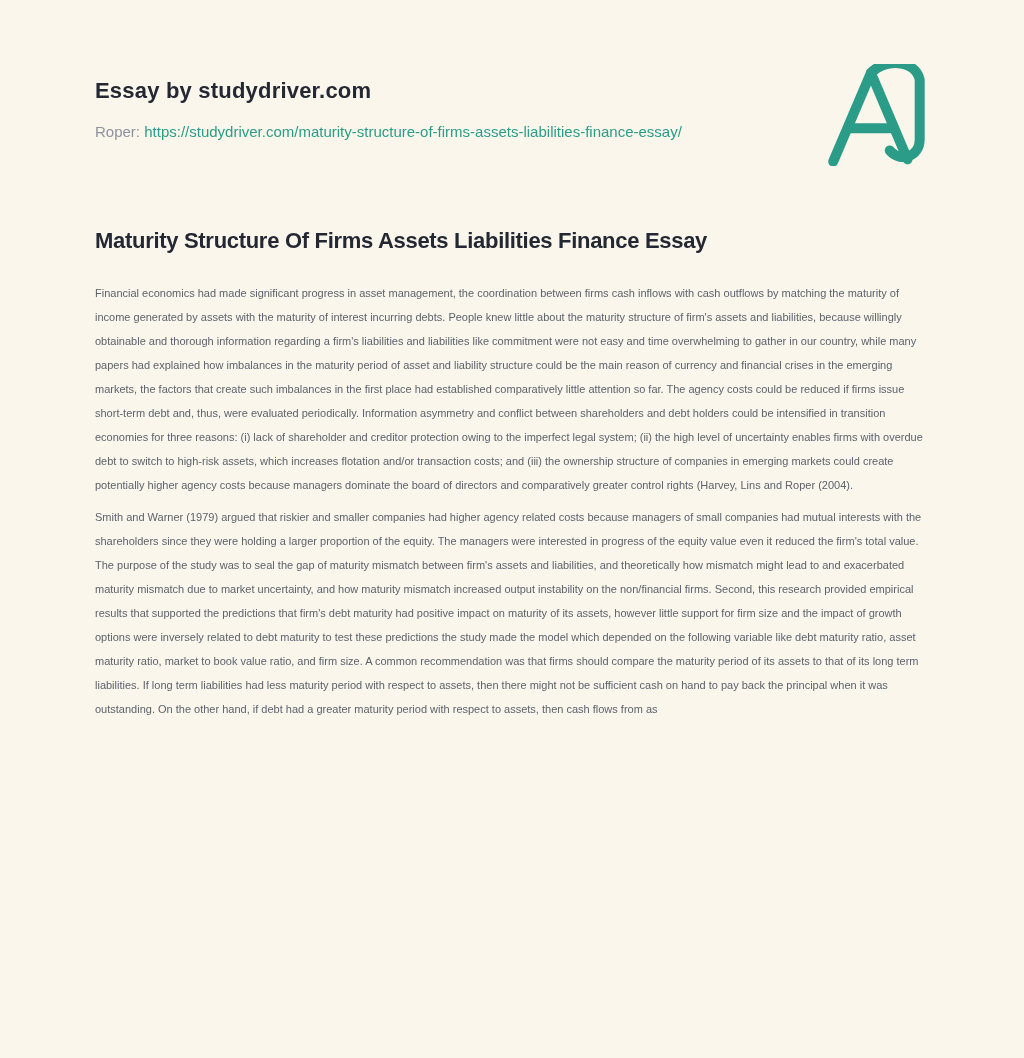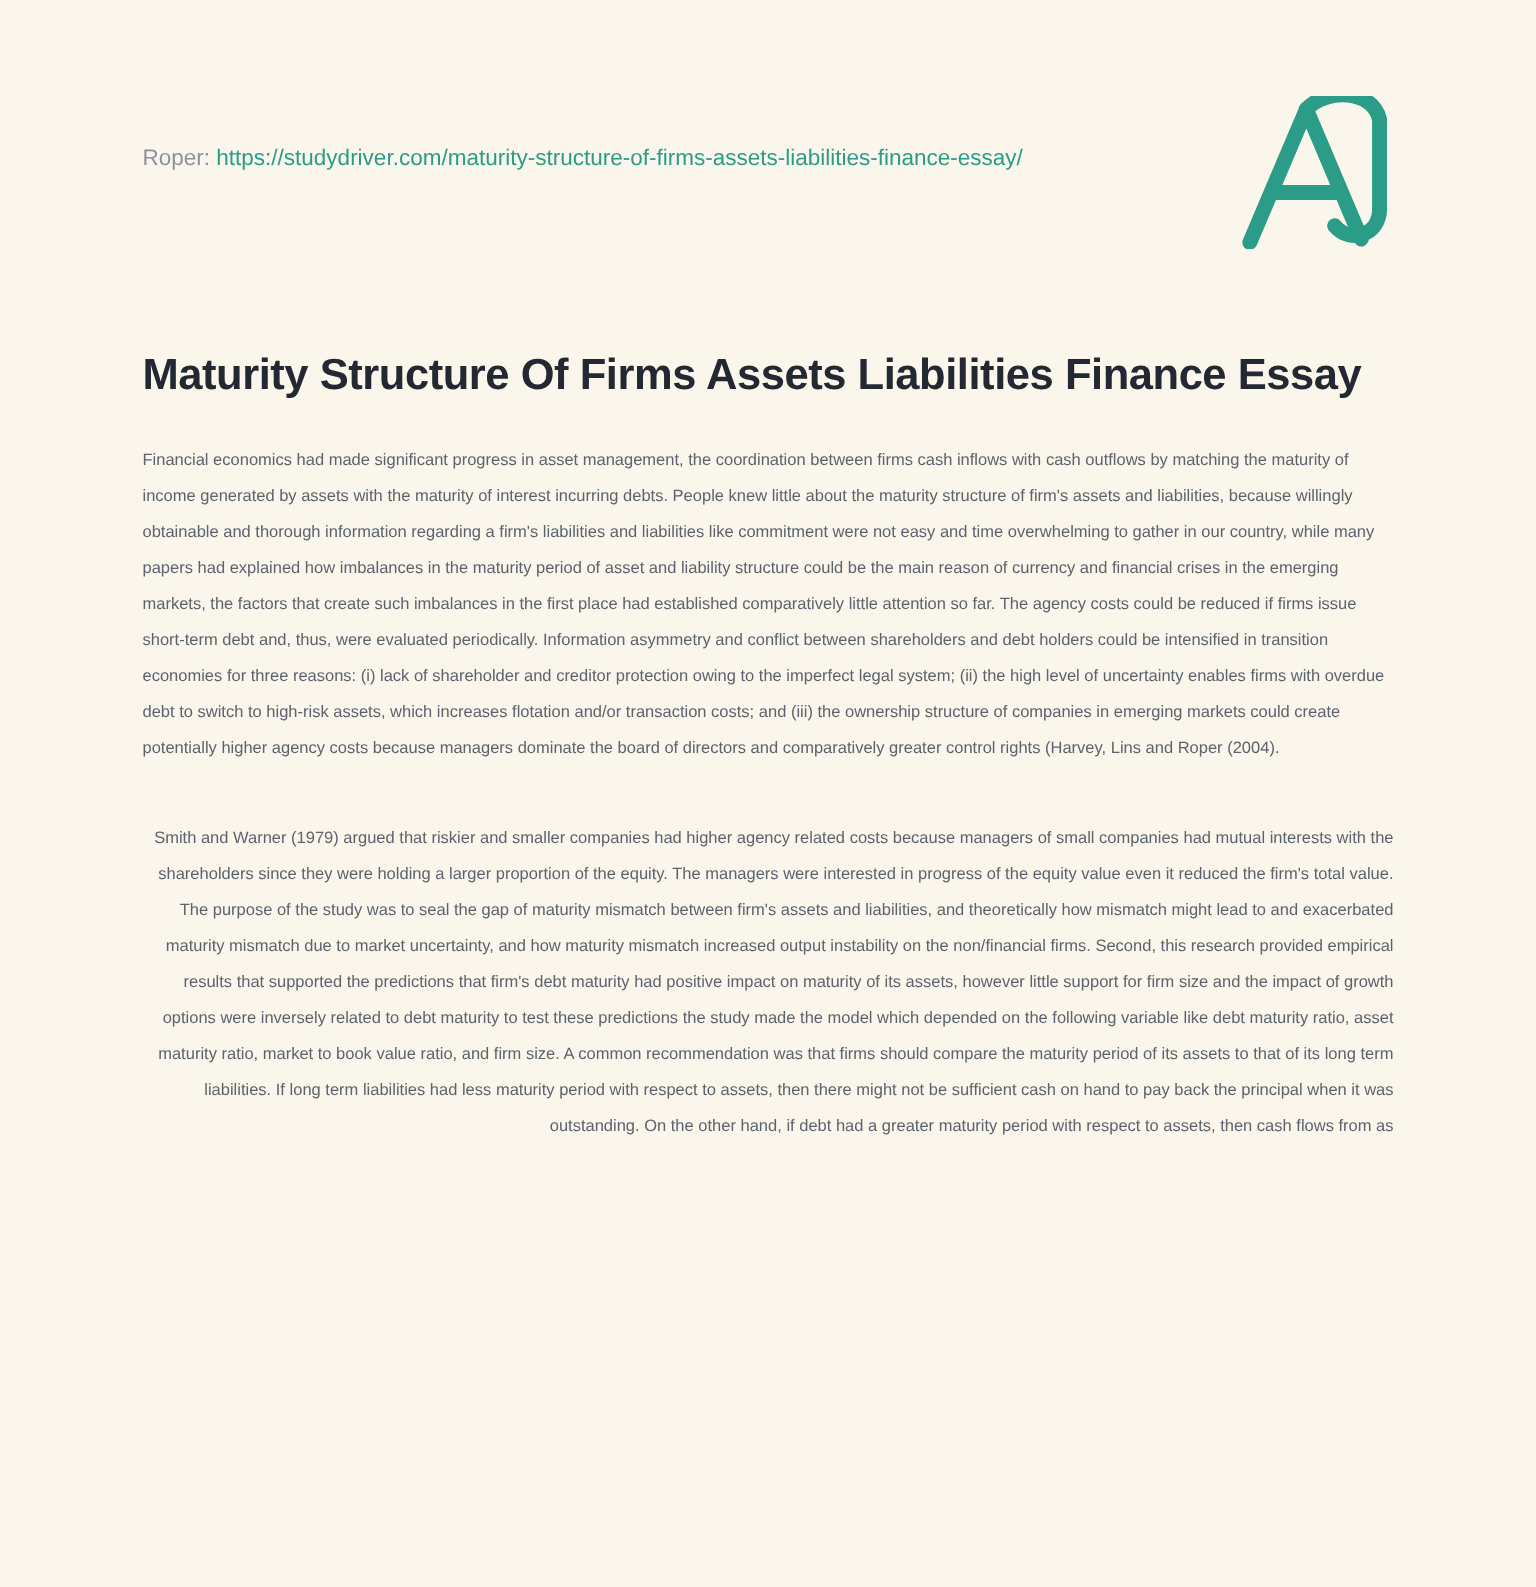--- a/index.html
+++ b/index.html
@@ -36,42 +36,43 @@
   }
   .logo {
     position: absolute;
     top: 64px;
     right: 86px;
     width: 112px;
     height: 102px;
   }
   .logo svg { width: 100%; height: 100%; display: block; }
   .title {
-    margin-top: 115px;
-    font-size: 29px;
+    margin-top: 84px;
+    font-size: 22px;
     font-weight: 700;
     line-height: 1.28;
     letter-spacing: -0.3px;
     color: var(--ink, #232833);
     max-width: 840px;
   }
   .body-text {
     margin-top: 26px;
     font-size: 11px;
     line-height: 24px;
     color: var(--body, #5c636c);
     max-width: 840px;
   }
-  .body-text p + p { margin-top: 36px; text-align: right; }
+  .body-text p + p { margin-top: 8px; }
 </style>
 </head>
 <body>
 
 <div class="page">
 
+  <div class="byline">Essay by studydriver.com</div>
 
   <p class="source"><span>Roper:</span> <a href="#" title="https://studydriver.com/maturity-structure-of-firms-assets-liabilities-finance-essay/">https://studydriver.com/maturity-structure-of-firms-assets-liabilities-finance-essay/</a></p>
 
   <div class="logo">
     <svg viewBox="0 0 100 92" fill="none" xmlns="http://www.w3.org/2000/svg">
       <path d="M 6 88 L 40 8 L 73 86" stroke="var(--accent, #2b9c87)" stroke-width="9" stroke-linecap="round" stroke-linejoin="round"></path>
       <path d="M 21 58 L 58 58" stroke="var(--accent, #2b9c87)" stroke-width="9" stroke-linecap="round"></path>
       <path d="M 40 8 C 52 -5 80 -4 84 14 L 84 68 C 84 84 66 89 57 78" stroke="var(--accent, #2b9c87)" stroke-width="9" stroke-linecap="round" stroke-linejoin="round"></path>
     </svg>
   </div>

